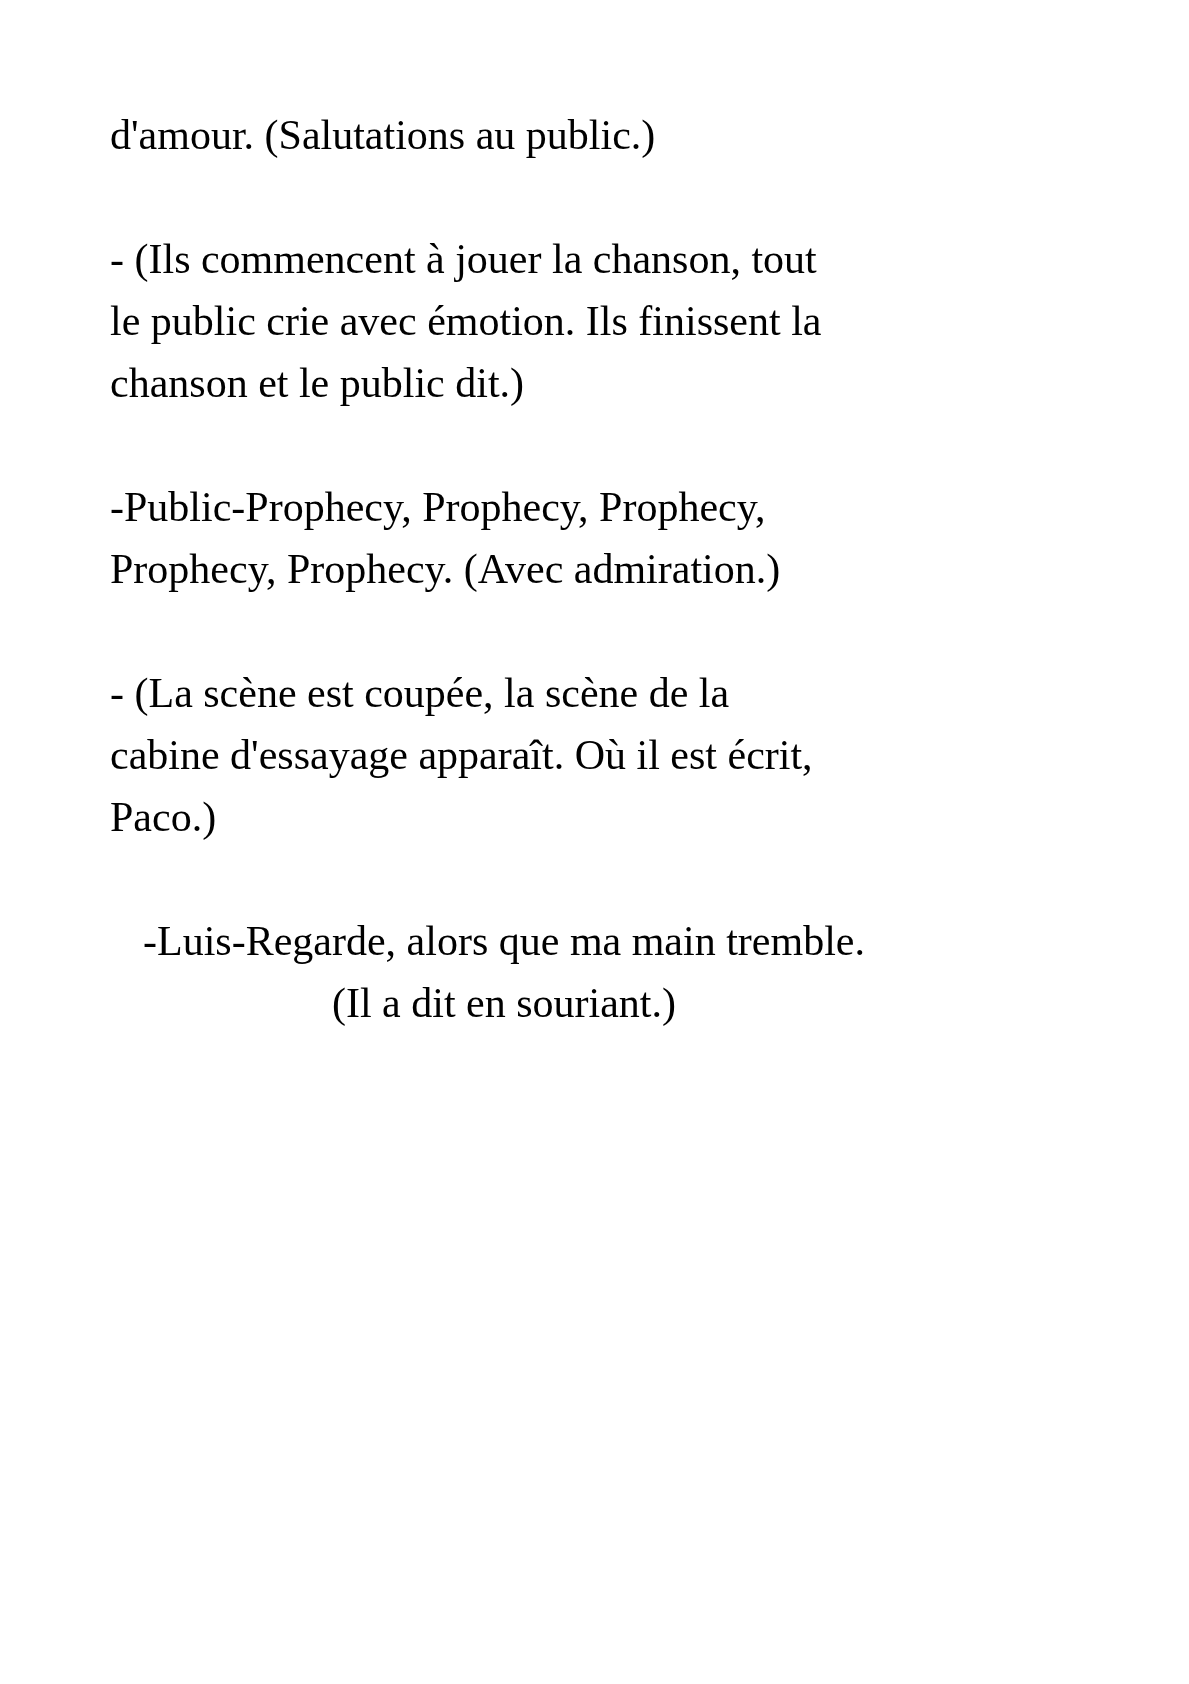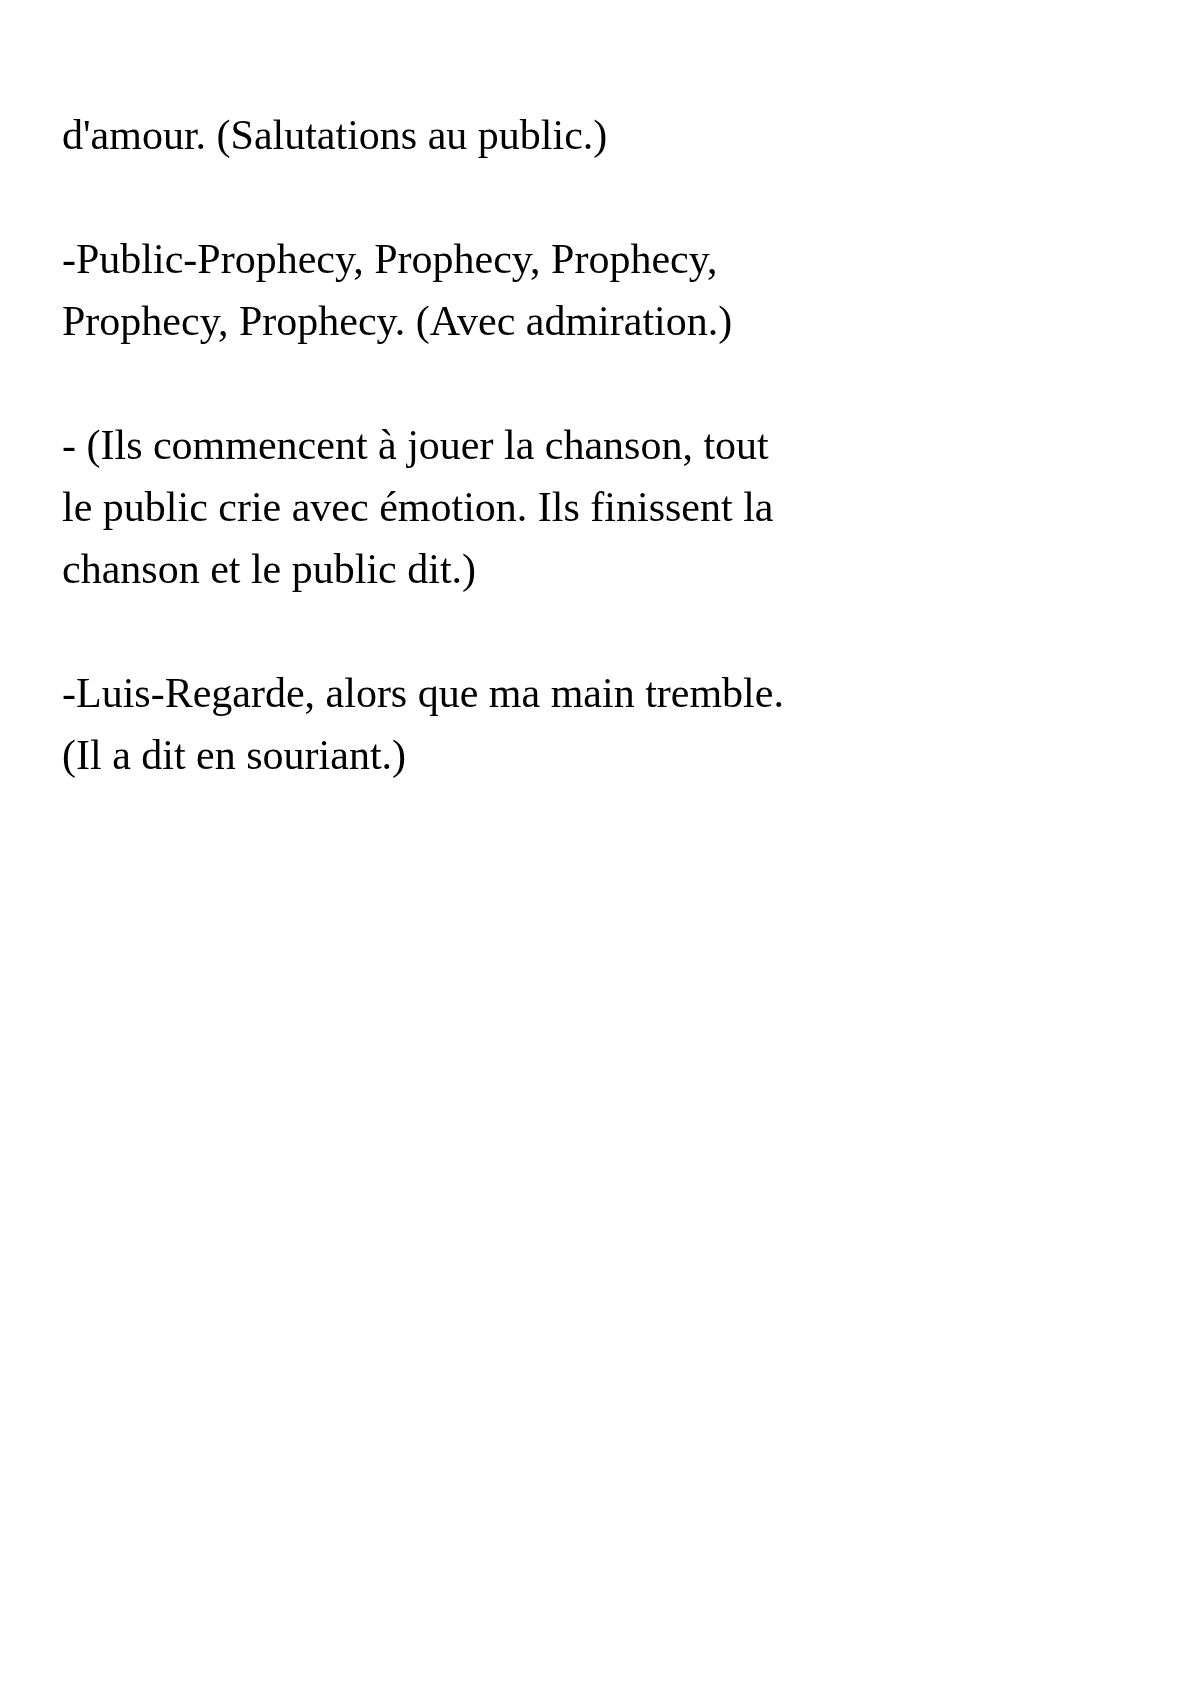--- a/index.html
+++ b/index.html
@@ -9,44 +9,48 @@
   body {
     width: 1189px;
     height: 1684px;
     background: #ffffff;
     overflow: hidden;
   }
   .page {
     box-sizing: border-box;
     width: 1018px;
     height: 1684px;
-    padding: 104px 120px 0 62px;
+    padding: 104px 120px 0 110px;
     background: #ffffff;
   }
   .doc-text {
     font-family: "Liberation Serif", "DejaVu Serif", serif;
     font-size: 42px;
     line-height: 62px;
     color: #000000;
   }
   .para {
     margin: 0 0 62px 0;
     white-space: pre-line; 
   }
   .para:last-child {
     margin-bottom: 0;
+    text-align: center;
   }
 </style>
 </head>
 <body>
 
 <div class="page">
   <div class="doc-text">
     <p class="para">d'amour. (Salutations au public.)</p>
-    <p class="para">-Public-Prophecy, Prophecy, Prophecy,
-Prophecy, Prophecy. (Avec admiration.)</p>
     <p class="para">- (Ils commencent à jouer la chanson, tout
 le public crie avec émotion. Ils finissent la
 chanson et le public dit.)</p>
+    <p class="para">-Public-Prophecy, Prophecy, Prophecy,
+Prophecy, Prophecy. (Avec admiration.)</p>
+    <p class="para">- (La scène est coupée, la scène de la
+cabine d'essayage apparaît. Où il est écrit,
+Paco.)</p>
     <p class="para">-Luis-Regarde, alors que ma main tremble.
 (Il a dit en souriant.)</p>
   </div>
 </div>
 
 </body></html>

